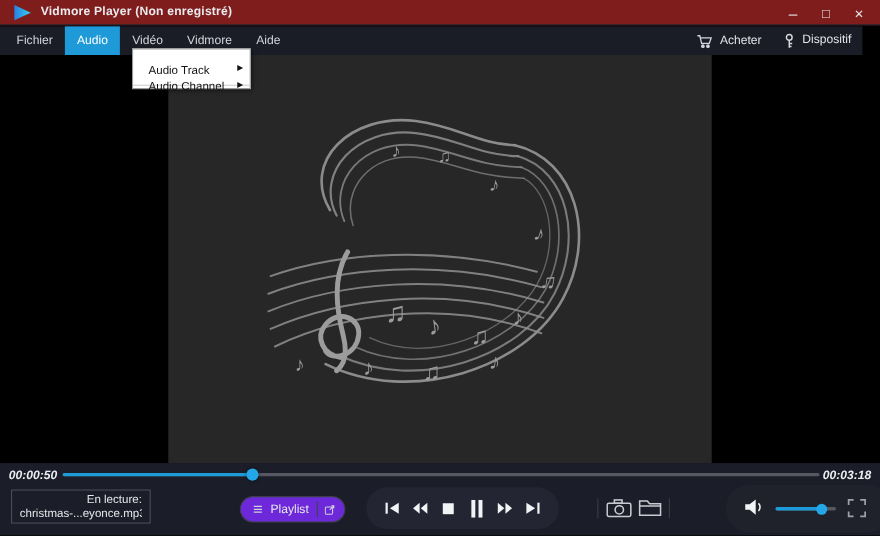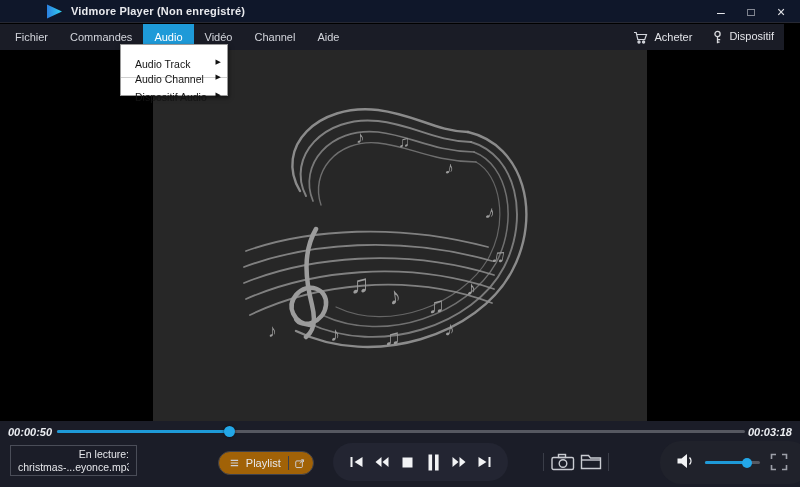--- a/index.html
+++ b/index.html
@@ -5,23 +5,22 @@
   * { margin:0; padding:0; box-sizing:border-box; }
   html,body { background:#000; }
   #app {
     position:relative; width:800px; height:487px; overflow:hidden;
     background:#000; font-family:"Liberation Sans", sans-serif;
     -webkit-font-smoothing:antialiased; user-select:none;
   }
   
   .titlebar {
     position:absolute; left:0; top:0; width:800px; height:23px;
-    background:#0f172a; display:flex; align-items:center;
+    background:#7f1d1d; display:flex; align-items:center;
     border-bottom:1px solid #262833;
-    padding-left:34px;
   }
   .logo { margin-left:12px; display:flex; align-items:center; }
   .title { margin-left:8px; font-size:11px; font-weight:700; color:#e9eaee; letter-spacing:.2px; }
   .win-controls { position:absolute; right:12px; top:0; height:23px; display:flex; align-items:center; gap:16px; }
   .wc { color:#e4e5ea; font-size:14px; line-height:14px; width:14px; text-align:center; cursor:pointer; }
   .wc.max { font-size:12px; }
   
   .menubar {
     position:absolute; left:0; top:24px; width:784px; height:26px;
     background:#1a1c26; display:flex; align-items:stretch; padding-left:4px;
@@ -66,21 +65,21 @@
   }
   
   .now-playing {
     position:absolute; left:10px; top:24px; width:127px; height:31px;
     border:1px solid #4a4d58; padding:2px 7px; color:#e6e7eb;
   }
   .now-playing .np-line { font-size:10.5px; line-height:13px; white-space:nowrap; overflow:hidden;text-align:right; }
   
   .playlist-btn {
     position:absolute; left:218px; top:30px; width:96px; height:24px;
-    border:1px solid #3d404b; border-radius:12px; background:#a16207;
+    border:1px solid #3d404b; border-radius:12px; background:#6d28d9;
     display:flex; align-items:center; cursor:pointer; padding:0 8px 0 11px;
   }
   .playlist-btn .pl-label { font-size:11px; color:#e6e7eb; margin:0 7px 0 7px; }
   .pl-div { width:1px; height:14px; background:#3d404b; margin-right:7px; }
   
   .transport {
     position:absolute; left:333px; top:22px; width:175px; height:38px;
     background:#232532; border-radius:19px; display:flex; align-items:center;
     justify-content:space-between; padding:0 13px;
   }
@@ -122,24 +121,23 @@
     <span class="title">Vidmore Player (Non enregistré)</span>
     <div class="win-controls">
       <span class="wc">–</span>
       <span class="wc max">□</span>
       <span class="wc">×</span>
     </div>
   </div>
 
   <div class="menubar">
     <span class="menu-item">Fichier</span>
-    <span class="menu-item">Commandes</span>
     <span class="menu-item active">Audio</span>
     <span class="menu-item">Vidéo</span>
-    <span class="menu-item">Channel</span>
+    <span class="menu-item">Vidmore</span>
     <span class="menu-item">Aide</span>
     <div class="menu-right">
       <span class="mr-item">
         <svg width="15" height="13" viewBox="0 0 15 13" fill="none" stroke="#d3d5dc" stroke-width="1.2">
           <path d="M1 1.5 H3.2 L4.8 8.5 H11.8 L13.5 3.5 H4.2"></path>
           <circle cx="6" cy="11" r="1.1" fill="#d3d5dc"></circle>
           <circle cx="10.6" cy="11" r="1.1" fill="#d3d5dc"></circle>
         </svg>
         <span>Acheter</span>
       </span>
@@ -193,24 +191,20 @@
   <div class="dropdown">
     <div class="dd-item">
       <span class="dd-label">Audio Track</span>
       <span class="dd-arrow">▶</span>
     </div>
     <div class="dd-item">
       <span class="dd-label">Audio Channel</span>
       <span class="dd-arrow">▶</span>
     </div>
     <div class="dd-sep"></div>
-    <div class="dd-item">
-      <span class="dd-label">Dispositif Audio</span>
-      <span class="dd-arrow">▶</span>
-    </div>
   </div>
 
   <div class="bottom-panel">
 
     <span class="time elapsed">00:00:50</span>
     <div class="seekbar">
       <div class="fill" style="width: 25%;"></div>
       <div class="handle" style="left: 25%;"></div>
     </div>
     <span class="time total">00:03:18</span>

